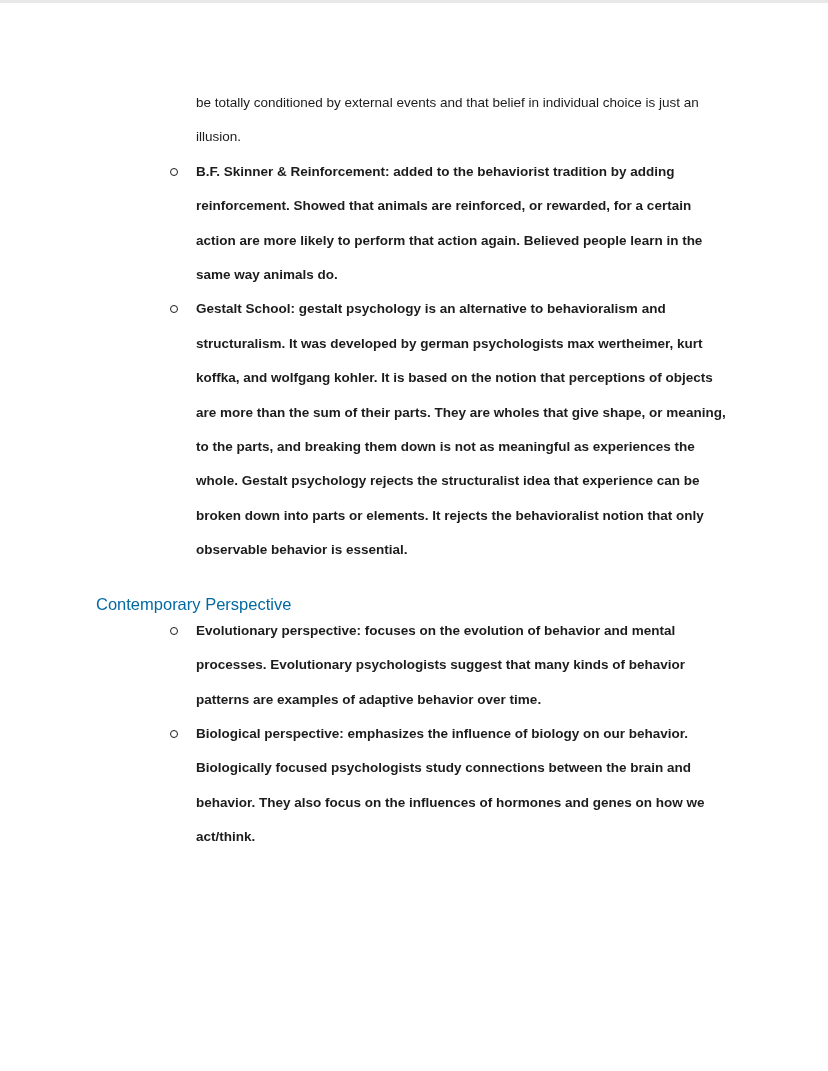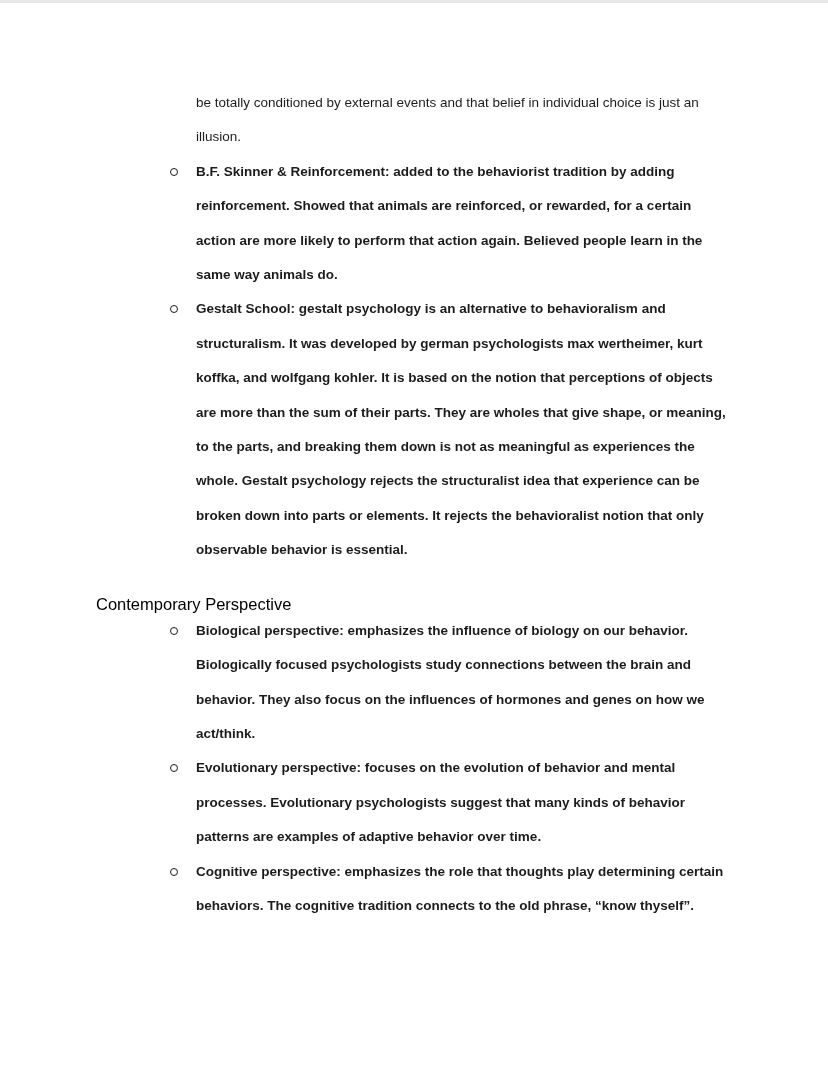--- a/index.html
+++ b/index.html
@@ -40,21 +40,21 @@
   .bullet.solid {
     left: 2px; top: 6px;
     width: 6.5px; height: 6.5px;
     background: #1c1c1c;
     border-radius: 50%;
   }
 
   .heading {
     font-size: 16.5px;
     font-weight: 400;
-    color: #000000;
+    color: #0369a1;
     margin: 26px 0 8px 0;
     line-height: 21px;
   }
 
   .perspectives { margin-top: -9px; }
 </style>
 </head>
 <body>
 
 <div class="page">
@@ -72,29 +72,25 @@
       <div>Gestalt School: gestalt psychology is an alternative to behavioralism and structuralism. It was developed by german psychologists max wertheimer, kurt koffka, and wolfgang kohler. It is based on the notion that perceptions of objects are more than the sum of their parts. They are wholes that give shape, or meaning, to the parts, and breaking them down is not as meaningful as experiences the whole. Gestalt psychology rejects the structuralist idea that experience can be broken down into parts or elements. It rejects the behavioralist notion that only observable behavior is essential.</div>
     </div>
 
     <h3 class="heading">Contemporary Perspective</h3>
 
 
     <div class="perspectives">
 
       <div class="li l2 ds">
         <span class="bullet hollow"></span>
-        <div>Biological perspective: emphasizes the influence of biology on our behavior. Biologically focused psychologists study connections between the brain and behavior. They also focus on the influences of hormones and genes on how we act/think.</div>
-      </div>
-
-      <div class="li l2 ds">
-        <span class="bullet hollow"></span>
         <div>Evolutionary perspective: focuses on the evolution of behavior and mental processes. Evolutionary psychologists suggest that many kinds of behavior patterns are examples of adaptive behavior over time.</div>
       </div>
 
       <div class="li l2 ds">
         <span class="bullet hollow"></span>
-        <div>Cognitive perspective: emphasizes the role that thoughts play determining certain behaviors. The cognitive tradition connects to the old phrase, “know thyself”.</div>
+        <div>Biological perspective: emphasizes the influence of biology on our behavior. Biologically focused psychologists study connections between the brain and behavior. They also focus on the influences of hormones and genes on how we act/think.</div>
       </div>
+
 
     </div>
 
   </div>
 </div>
 
 </body></html>

